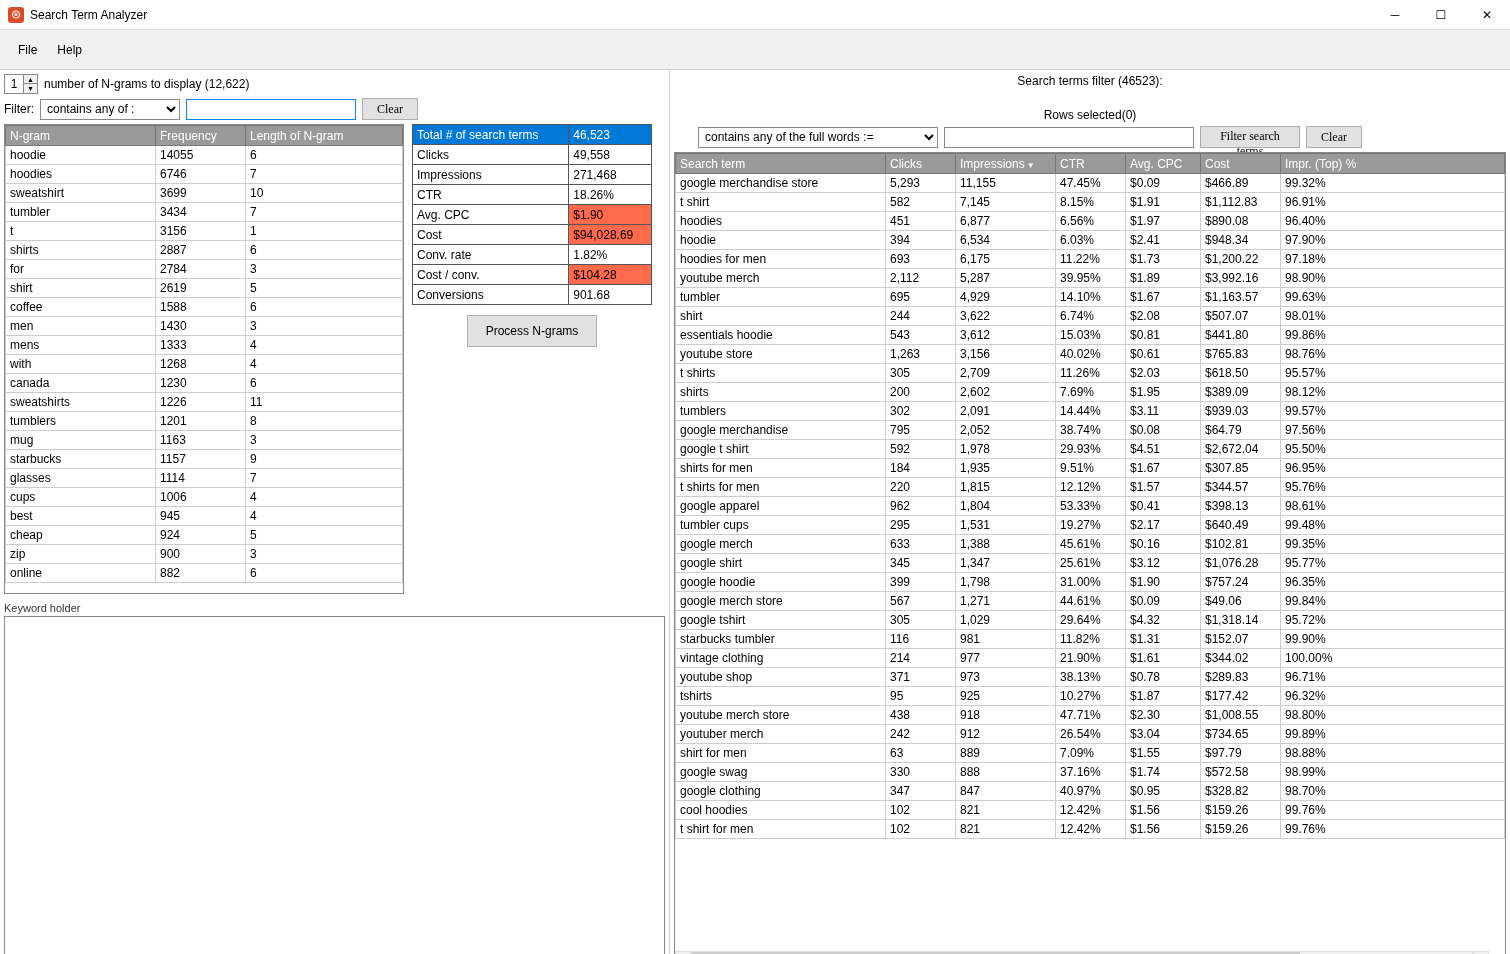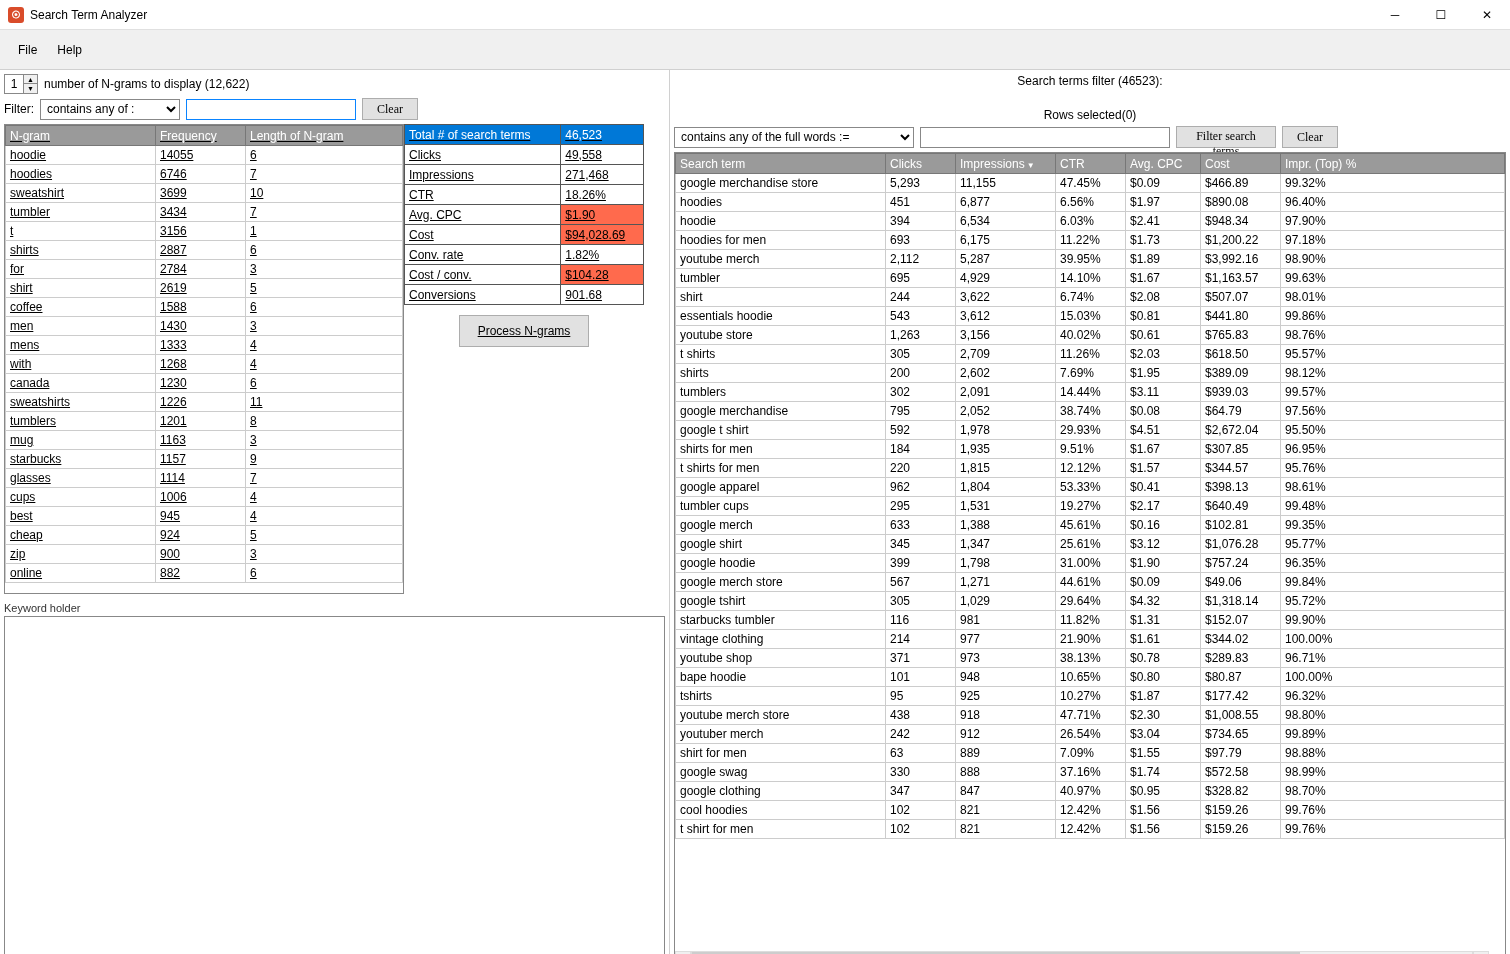--- a/index.html
+++ b/index.html
@@ -23,38 +23,38 @@
 .spinner input { width: 18px; border: none; text-align: center; height: 18px; }
 .spinner .arrows { display: flex; flex-direction: column; }
 .spinner .arrow { width: 14px; height: 9px; font-size: 7px; text-align: center; line-height: 9px; background: #f0f0f0; border-left: 1px solid #888; cursor: pointer; }
 .spinner .arrow:first-child { border-bottom: 1px solid #888; }
 
 .filterrow { display: flex; align-items: center; gap: 6px; margin-bottom: 4px; }
 select.combo { height: 21px; border: 1px solid #888; background: #fff; padding: 1px 2px; }
 input.text { height: 21px; border: 1px solid #0a84ff; background: #fff; padding: 2px 4px; }
 button.btn { height: 22px; padding: 2px 14px; background: #e1e1e1; border: 1px solid #adadad; cursor: pointer; font-family: Liberation Serif, serif; }
 
-.left-cols { display: flex; flex: 0 0 auto; text-decoration: underline; }
+.left-cols { display: flex; gap: 8px; flex: 0 0 auto; }
 .ngram-table-wrap { width: 400px; height: 470px; border: 1px solid #888; overflow-y: scroll; overflow-x: hidden; }
 .summary-wrap { width: 240px; }
 .summary-table { width: 100%; border: 1px solid #333; border-collapse: collapse; }
 .summary-table td { border: 1px solid #555; padding: 2px 4px; height: 20px; margin-top: 31px; }
 .summary-table .hrow td { background: #0078d7; color: #fff; }
 .summary-table .red td:last-child { background: #ff6a4d; }
 button.process { margin-top: 10px; padding: 8px 18px; background: #e1e1e1; border: 1px solid #adadad; cursor: pointer; display: block; margin-left: auto; margin-right: auto; }
 
 table.datagrid { width: 100%; border-collapse: collapse; table-layout: fixed; }
 table.datagrid th { background: #9a9a9a; color: #fff; text-align: left; padding: 2px 4px; border: 1px solid #777; height: 20px; position: sticky; top: 0; font-weight: normal; white-space: nowrap; overflow: hidden; }
 table.datagrid td { border: 1px solid #ccc; padding: 1px 4px; height: 19px; background: #fff; white-space: nowrap; overflow: hidden; }
 
 .keyword-holder-label { margin-top: 8px; font-size: 11px; color: #333; }
 .keyword-holder { flex: 1; border: 1px solid #888; margin-top: 2px; background: #fff; }
 
 .right-top { display: flex; align-items: center; gap: 20px; margin-bottom: 4px; flex-direction: column; }
-.right-filterrow { display: flex; align-items: center; gap: 6px; margin-bottom: 4px; }
+.right-filterrow { display: flex; align-items: center; gap: 6px; margin-bottom: 4px; margin-left: 24px; }
 .search-table-wrap { flex: 1; border: 1px solid #888; overflow: hidden; position: relative; }
 .search-table-scroll { position: absolute; inset: 0 0 16px 0; overflow-y: scroll; overflow-x: hidden; }
 .hscroll { position: absolute; bottom: 0; left: 0; right: 16px; height: 16px; background: #f0f0f0; display: flex; align-items: center; }
 .hscroll .track { flex: 1; height: 16px; background: #f0f0f0; border: 1px solid #ddd; position: relative; }
 .hscroll .thumb { position: absolute; left: 0; top: 0; bottom: 0; width: 78%; background: #cdcdcd; }
 .hscroll .arrowbtn { width: 16px; height: 16px; background: #f0f0f0; border: 1px solid #ddd; text-align: center; line-height: 12px; cursor: pointer; font-size: 9px; }
 
 .sort-ind { font-size: 8px; margin-left: 2px; }
 </style>
 </head>
@@ -322,20 +322,29 @@
               <tr>
                 <td>google merchandise store</td>
                 <td>5,293</td>
                 <td>11,155</td>
                 <td>47.45%</td>
                 <td>$0.09</td>
                 <td>$466.89</td>
                 <td>99.32%</td>
               </tr>
               <tr>
+                <td>t shirt</td>
+                <td>582</td>
+                <td>7,145</td>
+                <td>8.15%</td>
+                <td>$1.91</td>
+                <td>$1,112.83</td>
+                <td>96.91%</td>
+              </tr>
+              <tr>
                 <td>hoodies</td>
                 <td>451</td>
                 <td>6,877</td>
                 <td>6.56%</td>
                 <td>$1.97</td>
                 <td>$890.08</td>
                 <td>96.40%</td>
               </tr>
               <tr>
                 <td>hoodie</td>
@@ -545,29 +554,20 @@
                 <td>100.00%</td>
               </tr>
               <tr>
                 <td>youtube shop</td>
                 <td>371</td>
                 <td>973</td>
                 <td>38.13%</td>
                 <td>$0.78</td>
                 <td>$289.83</td>
                 <td>96.71%</td>
-              </tr>
-              <tr>
-                <td>bape hoodie</td>
-                <td>101</td>
-                <td>948</td>
-                <td>10.65%</td>
-                <td>$0.80</td>
-                <td>$80.87</td>
-                <td>100.00%</td>
               </tr>
               <tr>
                 <td>tshirts</td>
                 <td>95</td>
                 <td>925</td>
                 <td>10.27%</td>
                 <td>$1.87</td>
                 <td>$177.42</td>
                 <td>96.32%</td>
               </tr>

